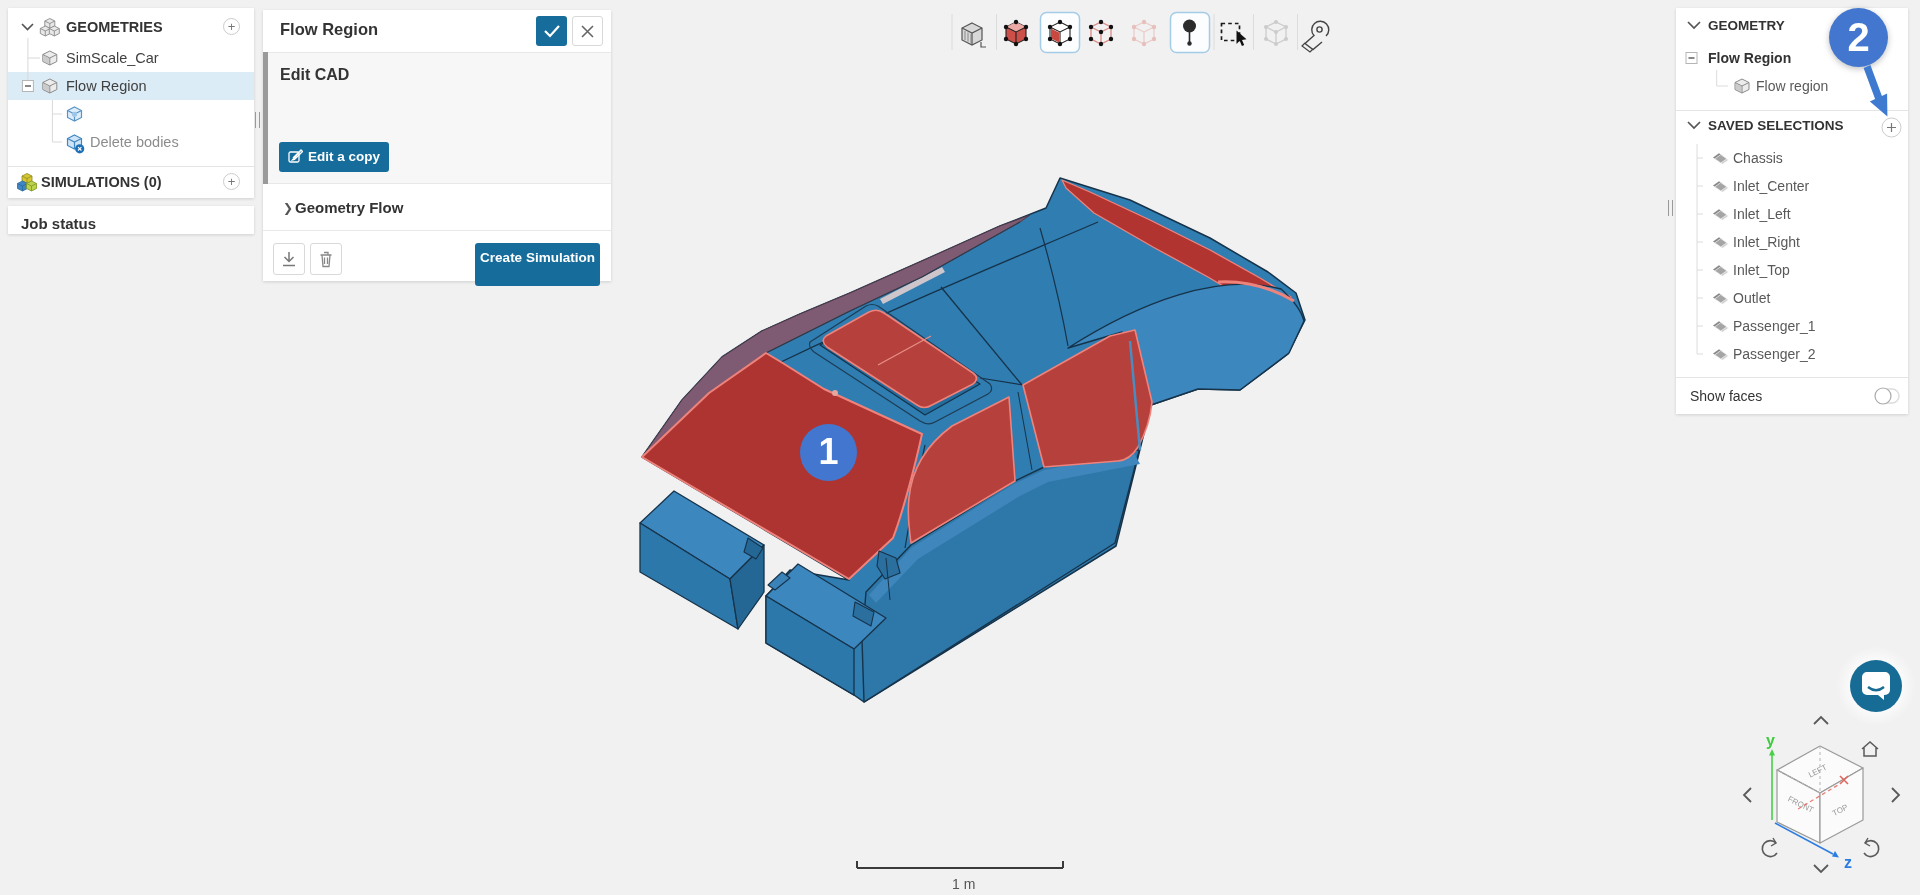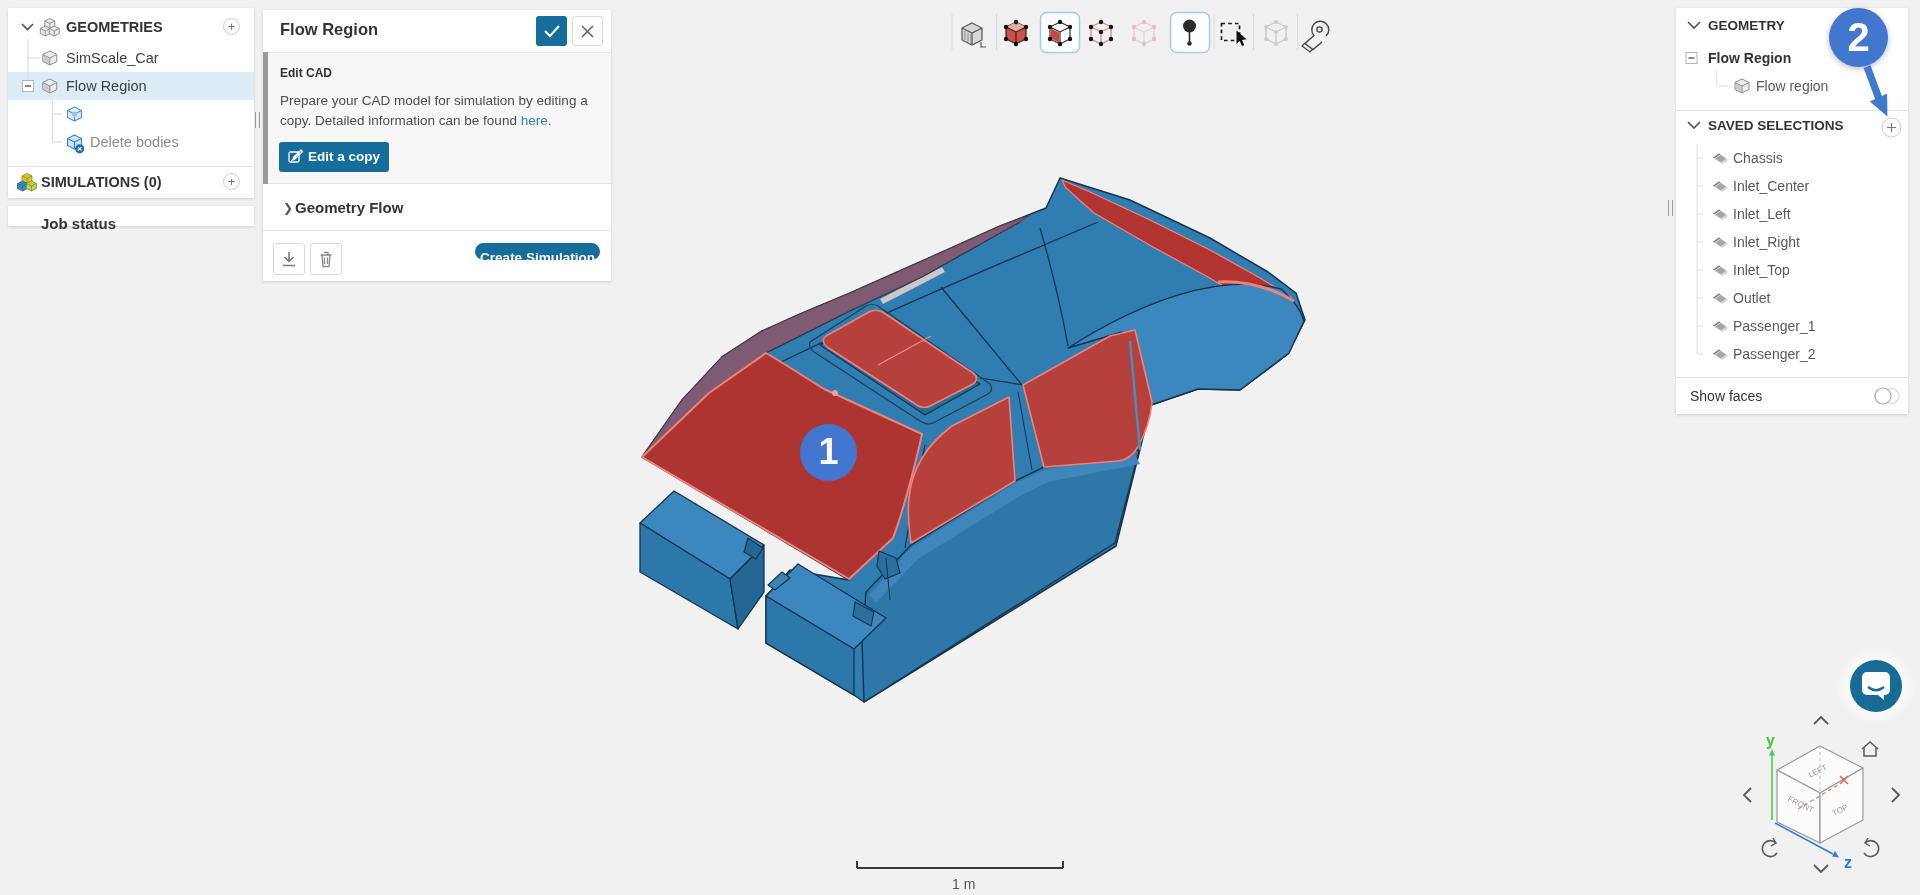--- a/index.html
+++ b/index.html
@@ -1,27 +1,27 @@
 <!DOCTYPE html>
 <html><head>
 <meta charset="utf-8">
 <style>
   * { margin:0; padding:0; box-sizing:border-box; }
   html,body { width:1920px; height:895px; overflow:hidden;
     font-family:"Liberation Sans", sans-serif; background:#f1f1f1; }
-  .panel { position:absolute; background:#fff; box-shadow:0 1px 3px rgba(0,0,0,0.14);padding-left:20px; }
+  .panel { position:absolute; background:#fff; box-shadow:0 1px 3px rgba(0,0,0,0.14); }
   #scene { position:absolute; left:0; top:0; }
   
   #ltree { left:8px; top:8px; width:246px; height:190px; font-size:14.5px; color:#404040; }
   .trow { position:absolute; left:0; width:100%; height:28px; line-height:28px; white-space:nowrap; }
   .tb { font-weight:bold; color:#333; }
   .gray { color:#8c8c8c; }
   .plus { position:absolute; width:17px; height:17px; border:1px solid #ccc; border-radius:50%;
      color:#777; font-size:13px; line-height:15px; text-align:center; background:#fff; }
-  #jobp { left:8px; top:206px; width:246px; height:20px; }
+  #jobp { left:8px; top:206px; width:246px; height:28px; }
   #jobp div { font-weight:bold; font-size:15px; color:#333; padding:9px 0 0 13px; }
   
   #popup { left:263px; top:10px; width:348px; height:271px; }
   
   #rpanel { left:1676px; top:8px; width:232px; height:406px; font-size:14px; color:#555; }
   
   .badge { position:absolute; background:#4377cf; border-radius:50%; color:#fff;
     text-align:center; font-weight:bold; }
   #b1 { left:800px; top:424px; width:57px; height:57px; font-size:36px; line-height:56px; }
   #b2 { left:1829px; top:8px; width:59px; height:59px; font-size:40px; line-height:58px; box-shadow:0 2px 6px rgba(0,0,0,0.25);}
@@ -293,22 +293,21 @@
   <div style="position:absolute;left:273px;top:6px;width:31px;height:30px;background:#166d9b;border-radius:3px;">
     <svg width="31" height="30">
         <path d="M9,15 l5,5 9,-10" stroke="#fff" stroke-width="2.2" fill="none"></path>
       </svg></div>
   <div style="position:absolute;left:309px;top:6px;width:31px;height:30px;background:#fff;border:1px solid #d9d9d9;border-radius:3px;">
     <svg width="29" height="28">
         <path d="M9,9 l11,11 M20,9 l-11,11" stroke="#666" stroke-width="1.6" fill="none"></path>
       </svg></div>
   <div style="position:absolute;left:0;top:42px;width:348px;height:132px;background:#f7f7f7;border-top:1px solid #e8e8e8;border-bottom:1px solid #e8e8e8;"></div>
   <div style="position:absolute;left:0;top:42px;width:5px;height:132px;background:#9a9a9a;"></div>
-  <div style="position:absolute;left:17px;top:56px;font-size:12px;font-weight:bold;color:#333;">Edit CAD</div>
-  <div style="position:absolute;left:17px;top:81px;width:310px;font-size:13.5px;line-height:20px;color:#4d4d4d;">Prepare your CAD model for simulation by editing a copy. Detailed information can be found <span style="color:#2e81b4;">here</span>.</div>
+  <div style="position:absolute;left:17px;top:56px;font-size:16px;font-weight:bold;color:#333;">Edit CAD</div>
   <div style="position:absolute;left:16px;top:132px;width:110px;height:30px;background:#166d9b;border-radius:3px;color:#fff;font-size:13.5px;font-weight:bold;text-align:center;line-height:30px;">
     <svg width="15" height="14" style="vertical-align:-2px;margin-right:5px;">
         <g stroke="#fff" stroke-width="1.3" fill="none">
           <rect x="1" y="3" width="10" height="10" rx="1.5"></rect>
           <path d="M5,9 l8,-8 m0,0 l1.5,1.5 -8,8 -2,0.5 Z"></path>
         </g>
       </svg>Edit a copy</div>
   <div style="position:absolute;left:20px;top:191px;font-size:12px;color:#555;">❯</div>
   <div style="position:absolute;left:32px;top:189px;font-size:15px;font-weight:bold;color:#333;">Geometry Flow</div>
   <div style="position:absolute;left:0;top:220px;width:348px;border-top:1px solid #e8e8e8;"></div>
@@ -317,21 +316,21 @@
         <g stroke="#777" stroke-width="1.5" fill="none">
           <path d="M15,8 v9 M10.5,13 l4.5,4.5 4.5,-4.5 M9,21.5 h12"></path>
         </g>
       </svg></div>
   <div style="position:absolute;left:47px;top:233px;width:32px;height:32px;background:#fff;border:1px solid #d9d9d9;border-radius:3px;">
     <svg width="30" height="30">
         <g stroke="#888" stroke-width="1.3" fill="none">
           <path d="M9.5,11 h11 M11,11 l1,11.5 h6 l1,-11.5 M13,8.5 h4 v2.5 M13.5,13.5 v6.5 M16.5,13.5 v6.5"></path>
         </g>
       </svg></div>
-  <div style="position:absolute;left:212px;top:233px;width:125px;height:17px;background:#166d9b;border-radius:11px;color:#fff;font-size:13.5px;font-weight:bold;text-align:center;line-height:29px;">Create Simulation</div>
+  <div style="position:absolute;left:212px;top:233px;width:125px;height:43px;background:#166d9b;border-radius:3px;color:#fff;font-size:13.5px;font-weight:bold;text-align:center;line-height:29px;">Create Simulation</div>
 </div>
 <div class="panel" id="rpanel">
   <svg width="236" height="406" viewBox="0 0 236 406" style="position:absolute;left:0;top:0;">
     <defs>
       <g id="faceic">
         <path d="M0,7.5 l6,-4.2 6,4.2 -6,4.2 Z" fill="#8a8a8a"></path>
         <path d="M3.5,10 l6,-4.2 6,4.2 -6,4.2 Z" fill="#cfcfcf" stroke="#fff" stroke-width="0.6"></path>
         <path d="M1.8,8.8 l6,-4.2 6,4.2 -6,4.2 Z" fill="#a5a5a5" stroke="#fff" stroke-width="0.6"></path>
       </g>
     </defs>

